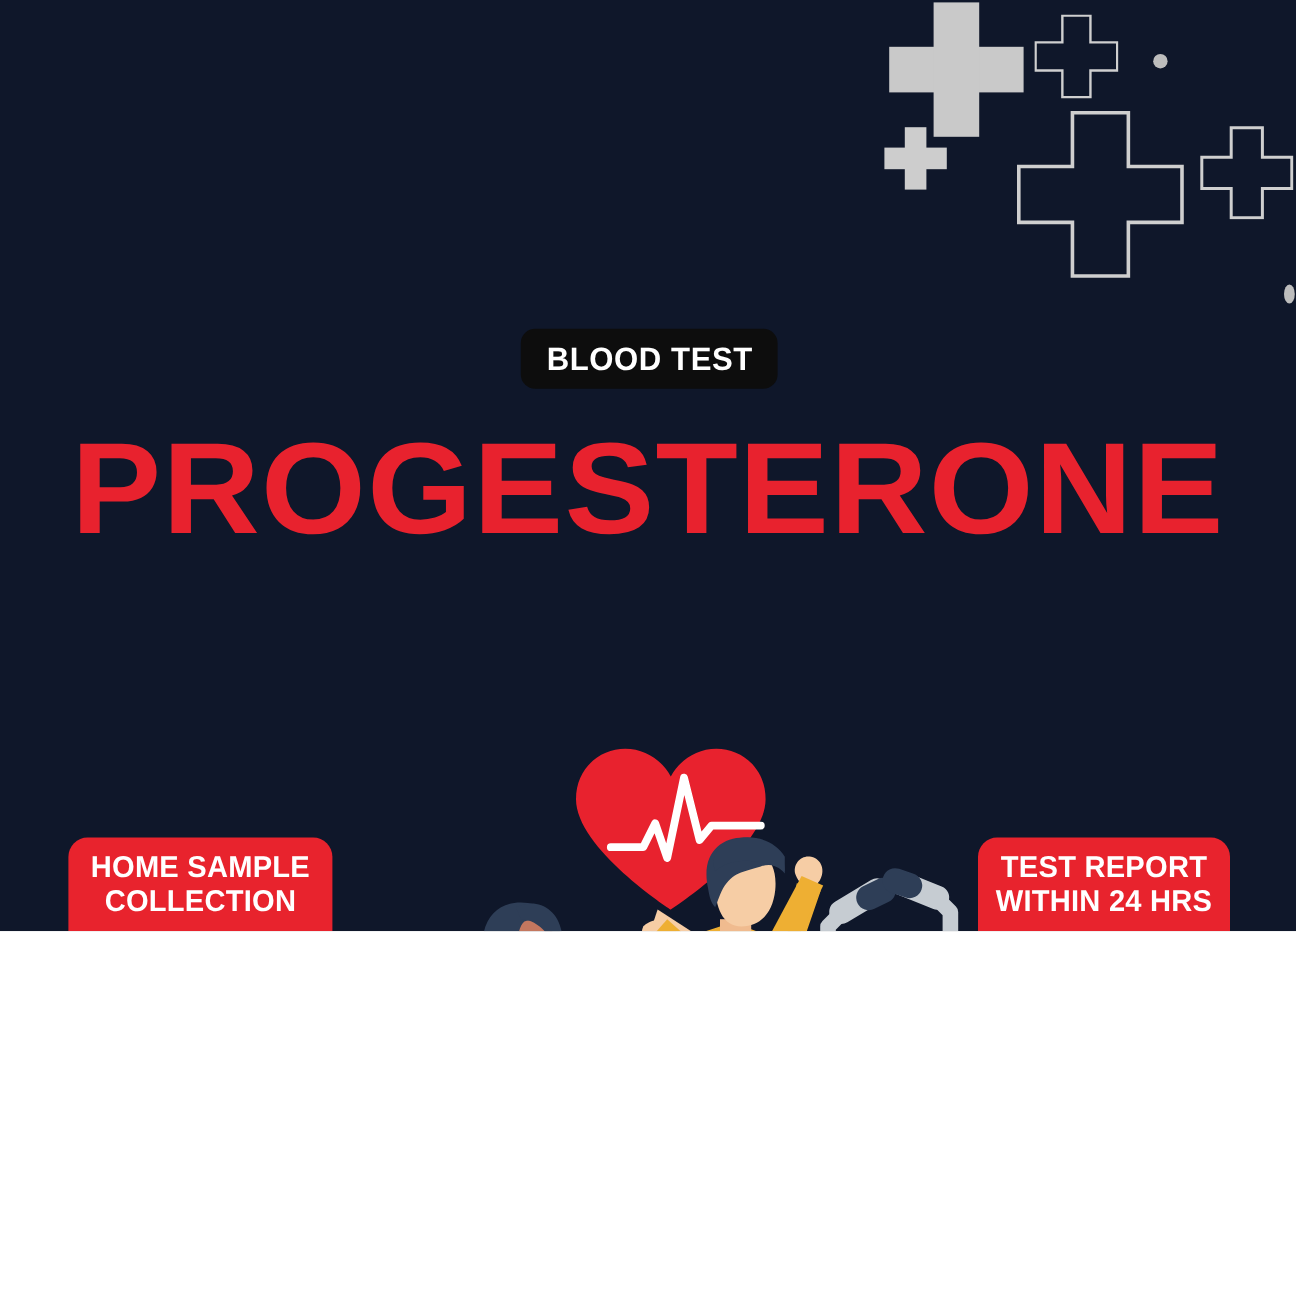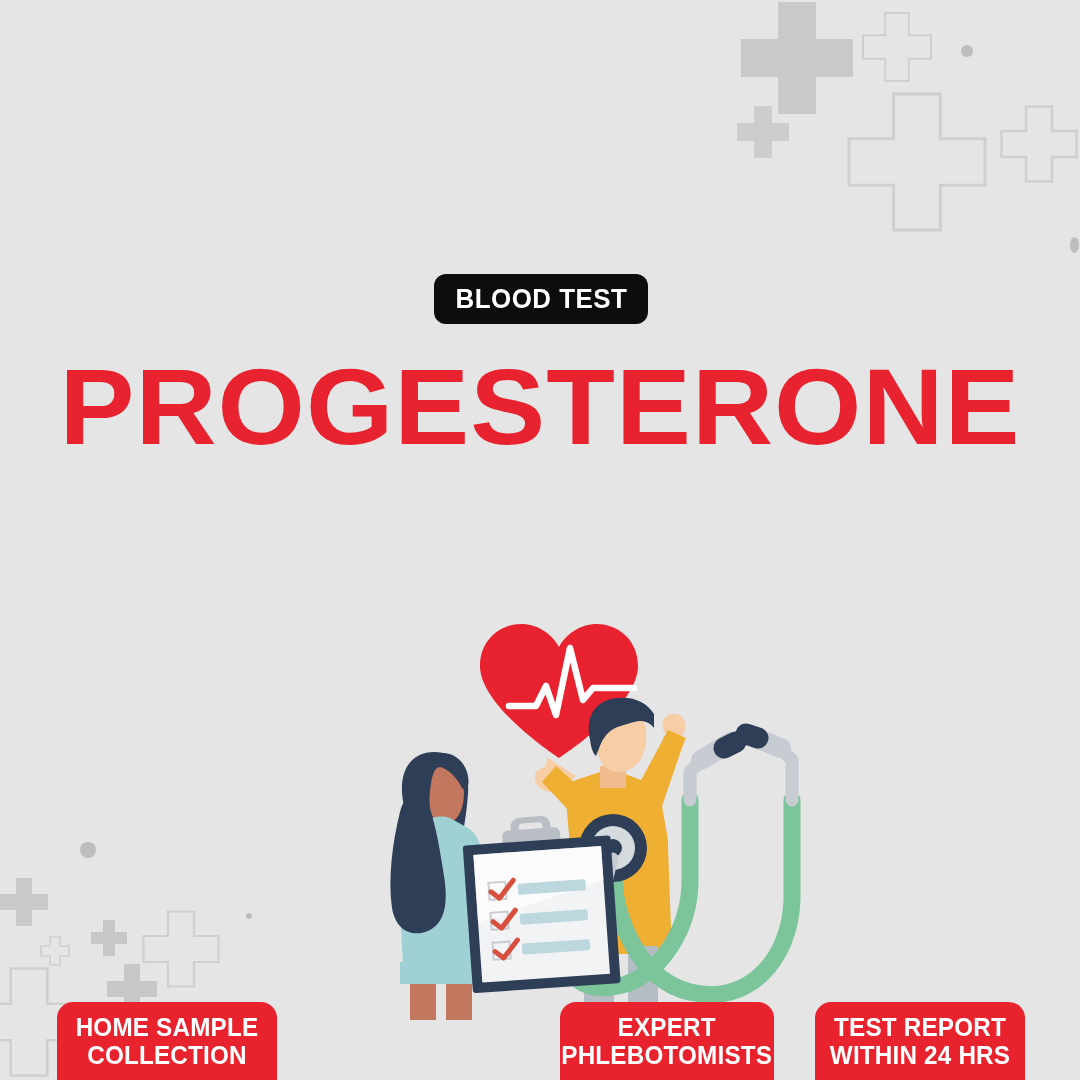--- a/index.html
+++ b/index.html
@@ -6,22 +6,22 @@
     margin: 0;
     padding: 0;
     background: #ffffff;
   }
   body {
     font-family: "Liberation Sans", sans-serif;
   }
   #poster {
     position: relative;
     width: 1080px;
-    height: 1080px;
-    background: #e5e5e5;
+    height: 776px;
+    background: #0f172a;
     overflow: hidden;
     text-decoration: underline;
   }
 
   
   .cross {
     position: absolute;
     pointer-events: none;
   }
   .cross .bar-h, .cross .bar-v {
@@ -391,20 +391,17 @@
 
   <div id="blood-test-pill">
     <span class="pill-label">BLOOD TEST</span>
   </div>
 
   <div id="main-title">PROGESTERONE</div>
 
   <div class="badge" id="badge-0">
     <span class="badge-label">HOME SAMPLE COLLECTION</span>
   </div>
-  <div class="badge" id="badge-2">
-    <span class="badge-label">EXPERT PHLEBOTOMISTS</span>
-  </div>
   <div class="badge" id="badge-3">
     <span class="badge-label">TEST REPORT WITHIN 24 HRS</span>
   </div>
 
 </div>
 
 </body></html>

